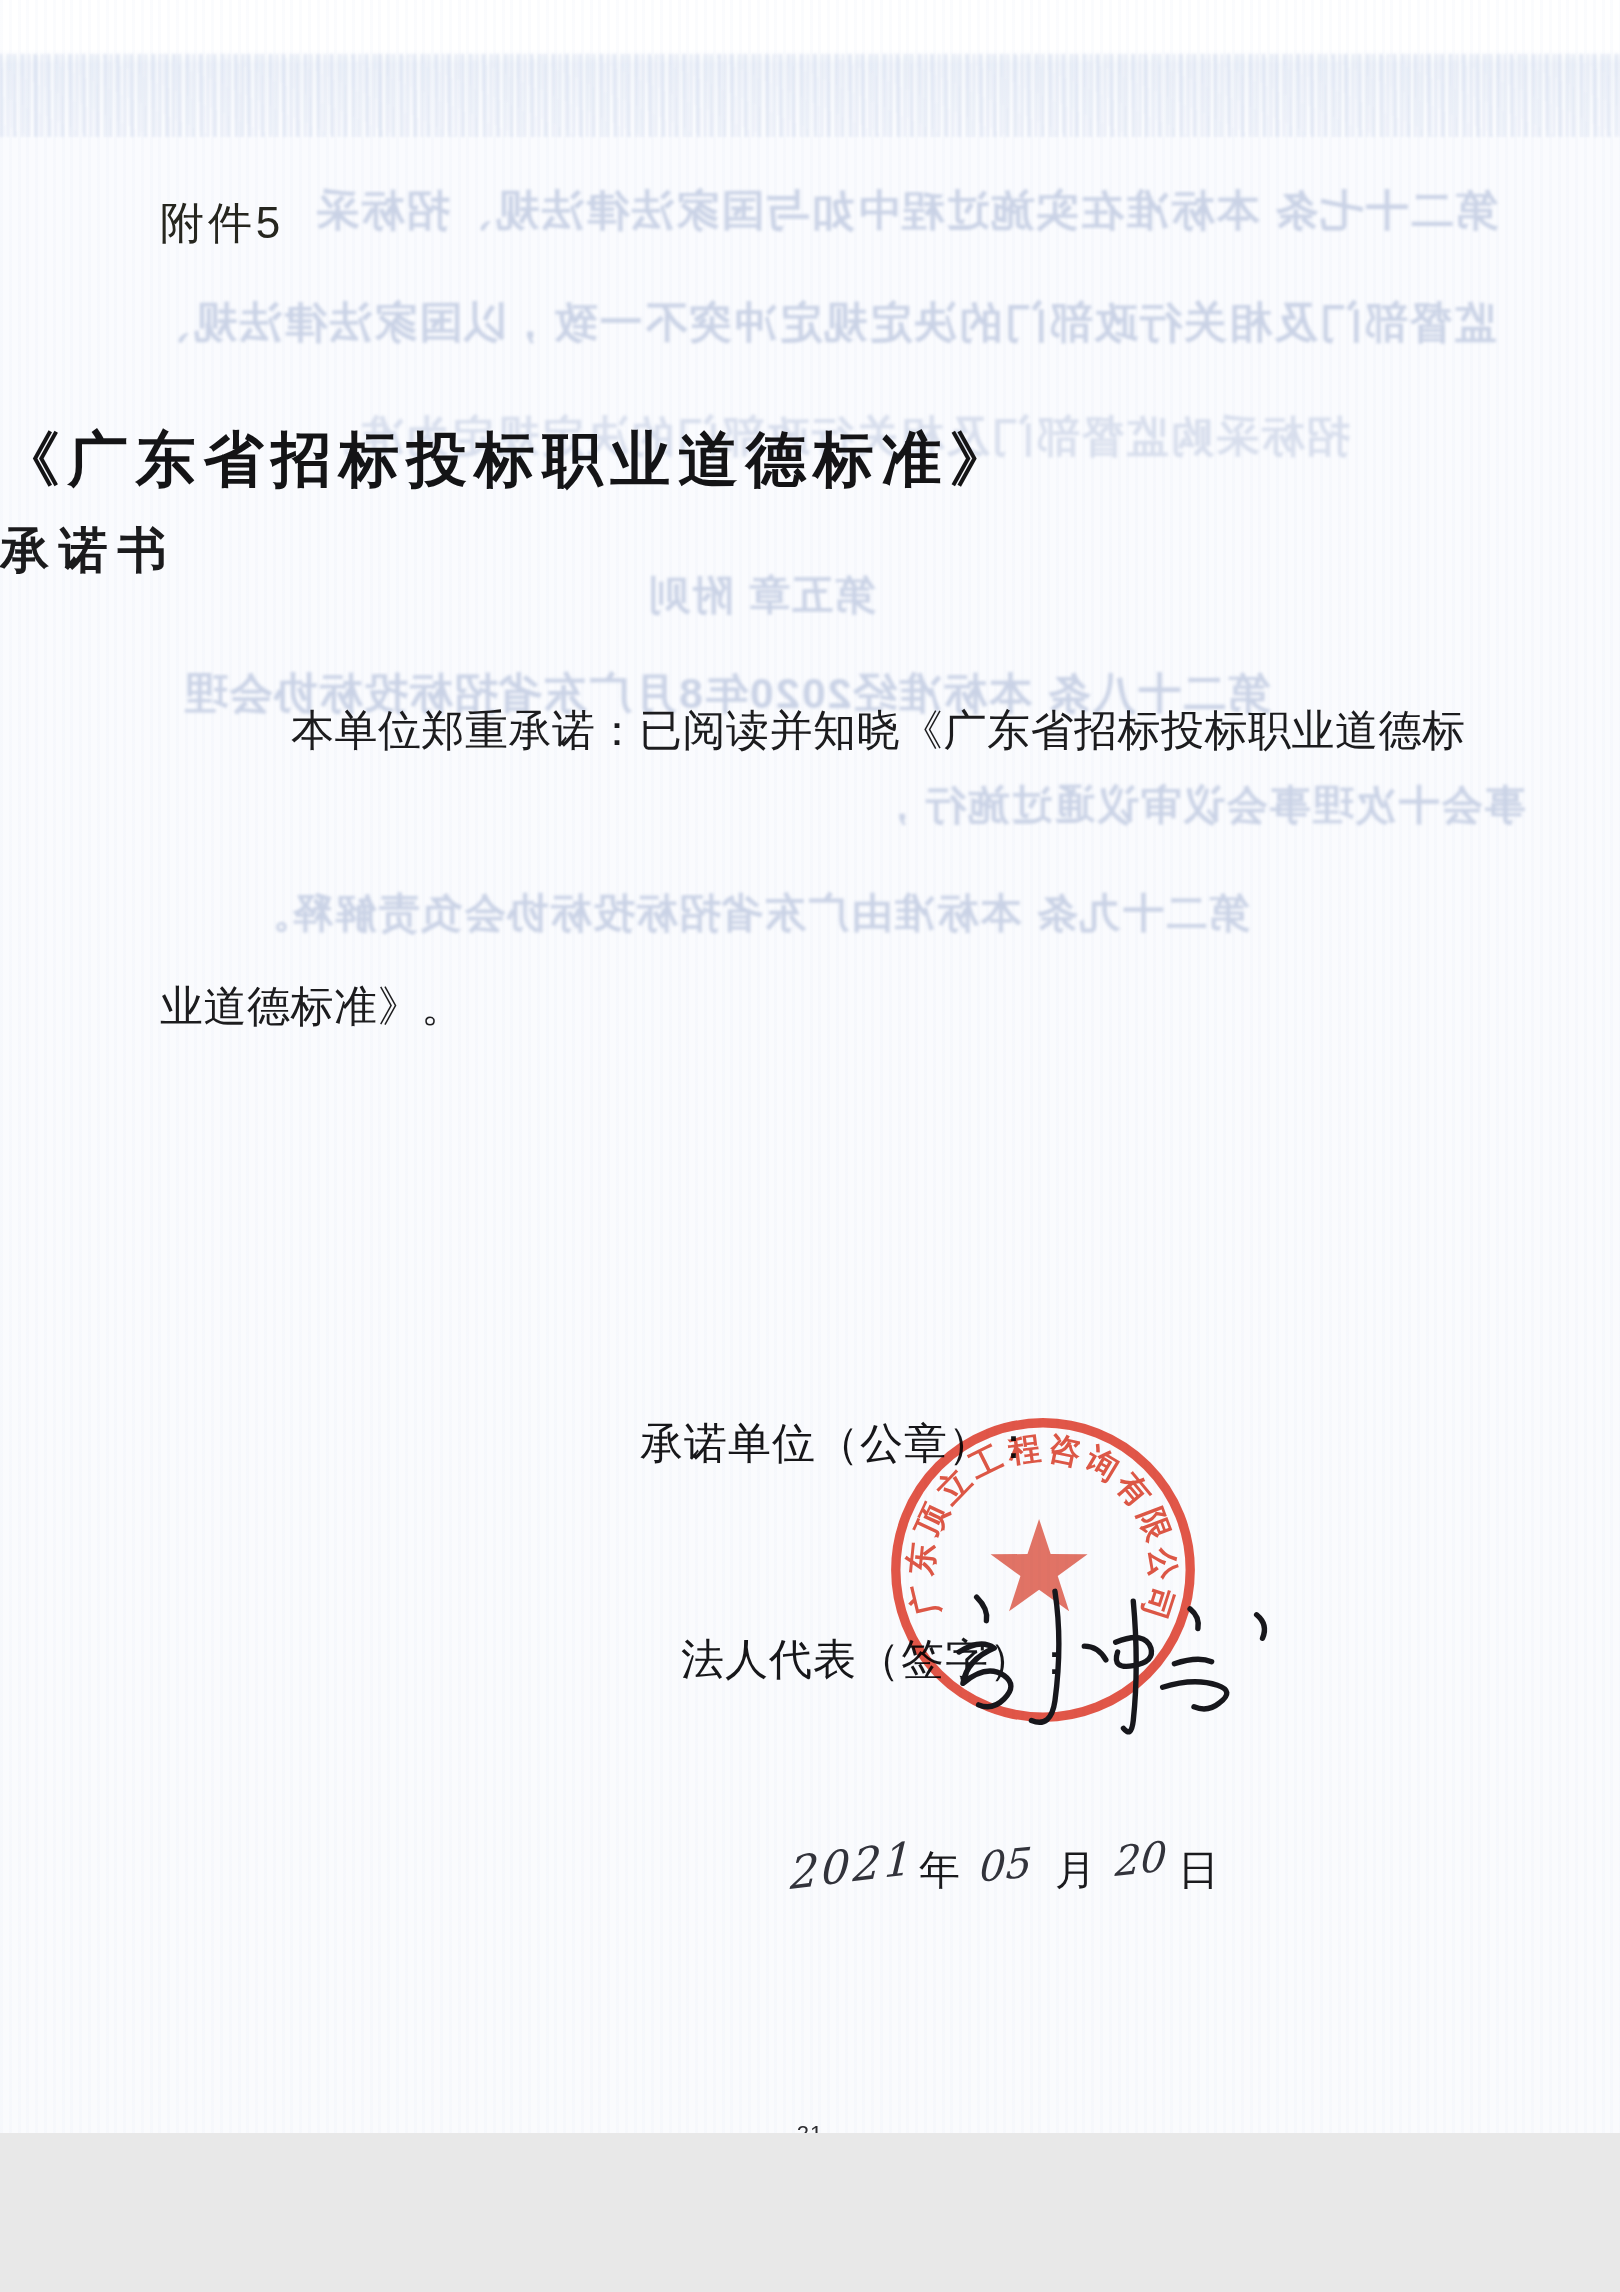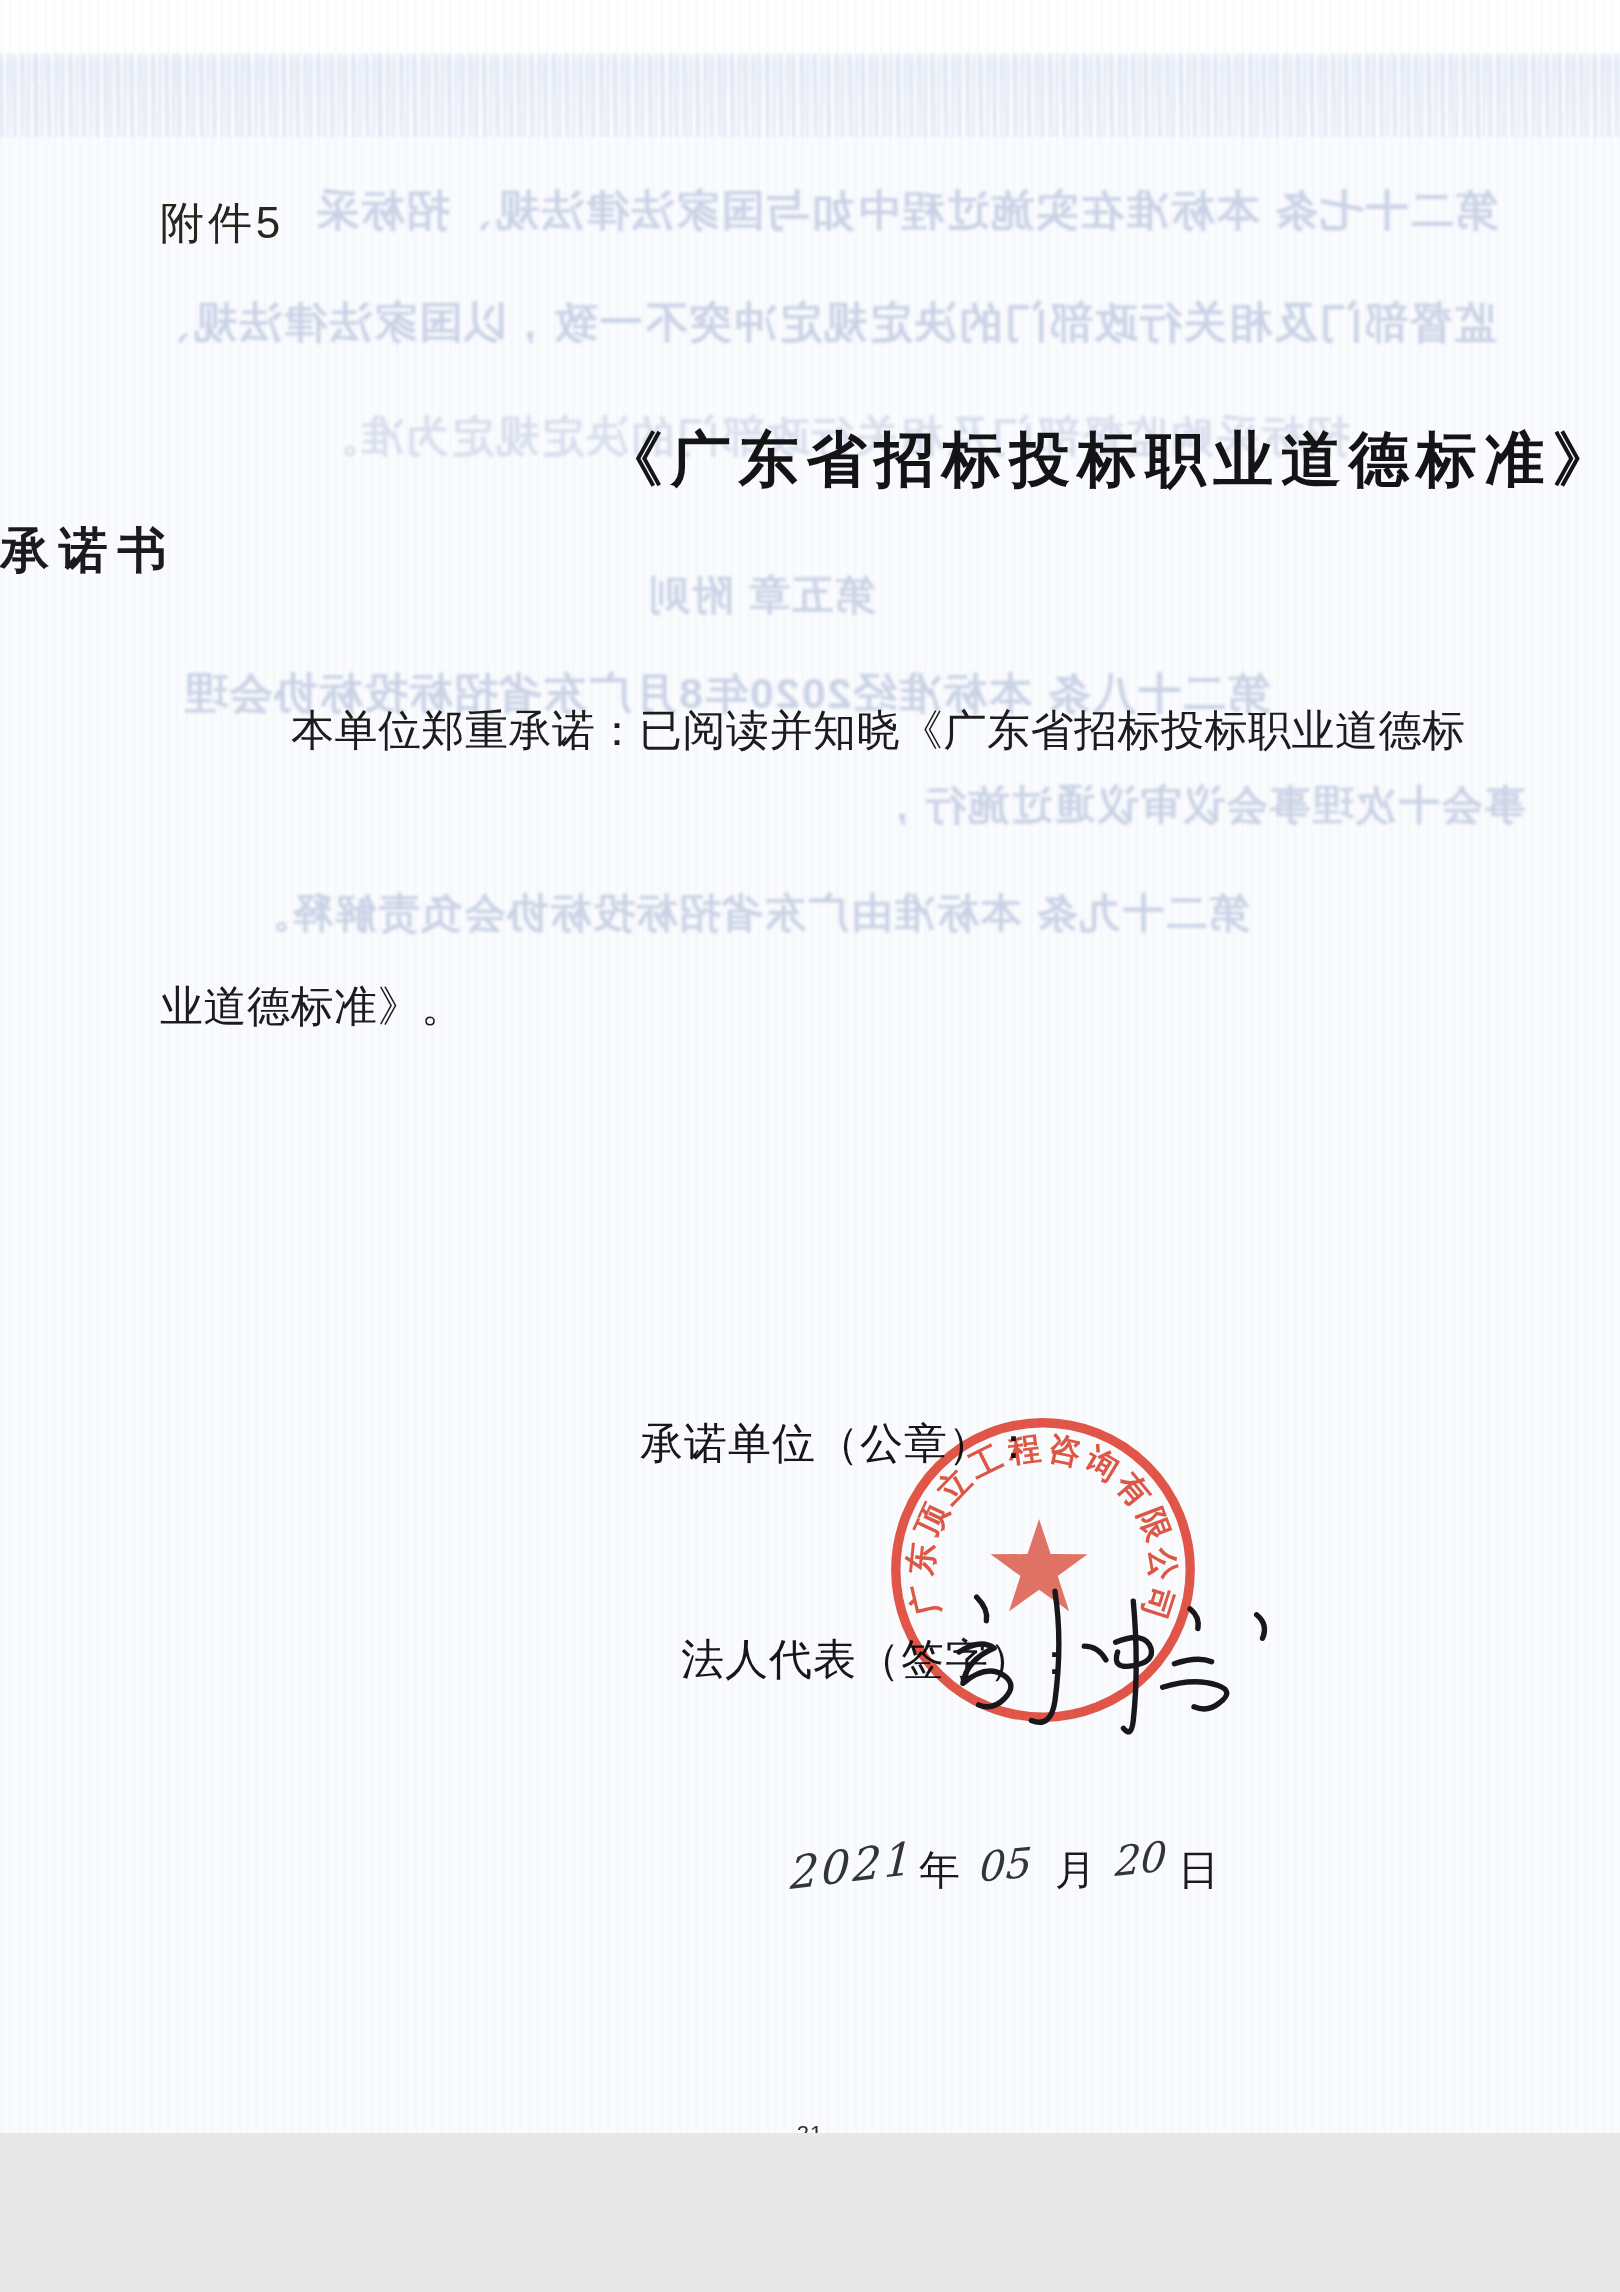--- a/index.html
+++ b/index.html
@@ -31,21 +31,21 @@
     transform:scaleX(-1);
     color:#c2cce2;opacity:0.85;
     font-weight:700;
     filter:blur(1.6px);
     letter-spacing:2px;
     z-index:1;
   }
   
   .attach{left:160px;top:194px;font-size:44px;letter-spacing:3.9px;color:#26261f;z-index:2;}
   .title{
-    left:0;width:1620px;top:420px;text-align:right;
+    left:0;width:1620px;top:420px;text-align:left;
     font-size:60px;font-weight:700;letter-spacing:7.8px;color:#141416;z-index:3;
   }
   .subtitle{
     left:0;width:1620px;top:518px;
     font-size:49px;font-weight:600;letter-spacing:9.8px;color:#1b1b1d;z-index:3;
   }
   .body-line{font-size:43px;letter-spacing:0.5px;color:#1c1c1e;z-index:3;}
   .bl1{left:291px;top:702px;}
   .bl2{left:160px;top:841px;}
   .bl3{left:160px;top:978px;}

